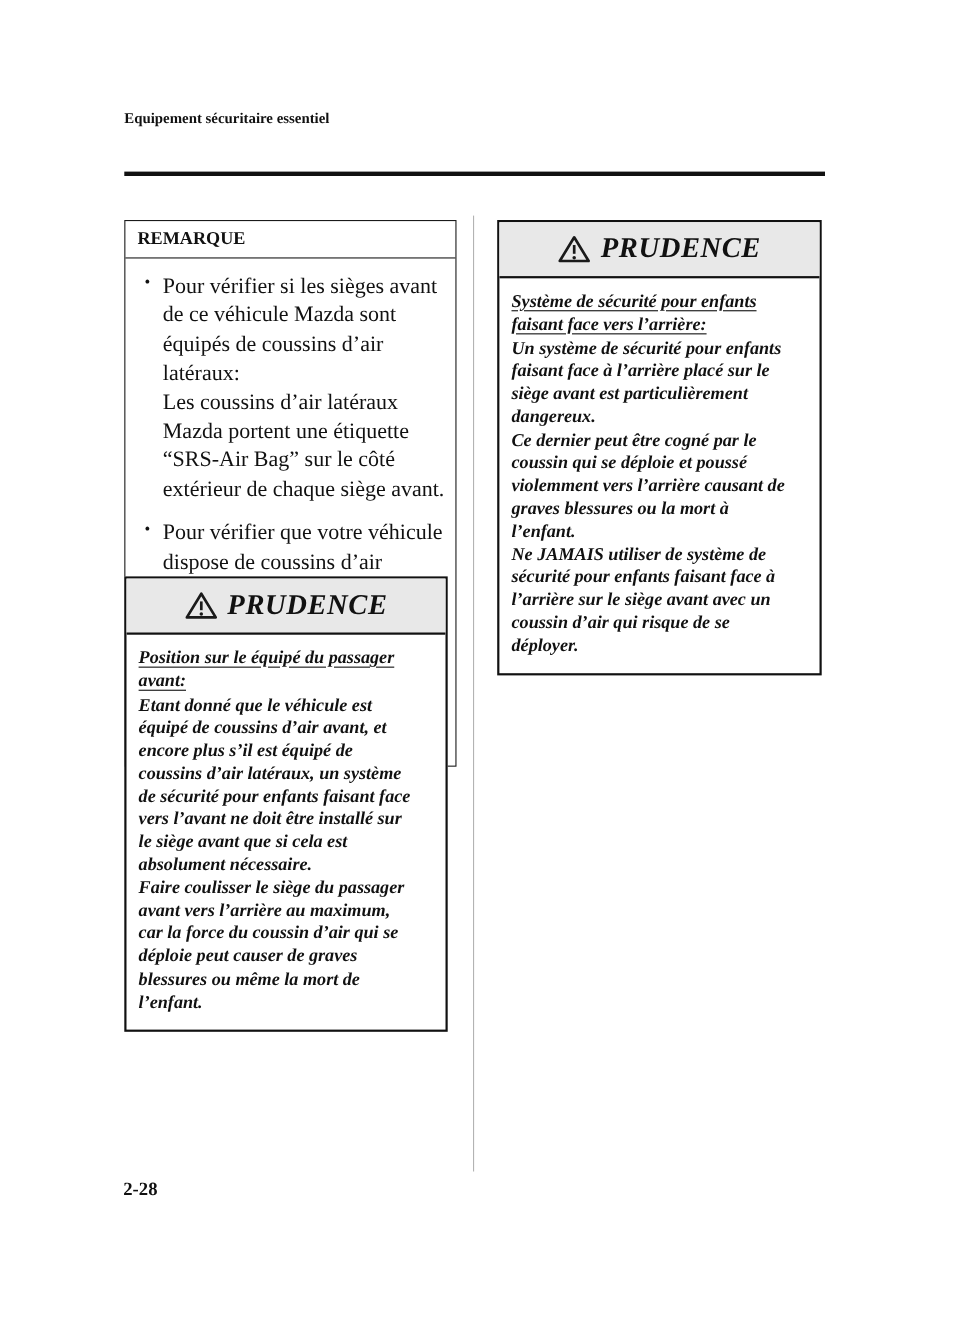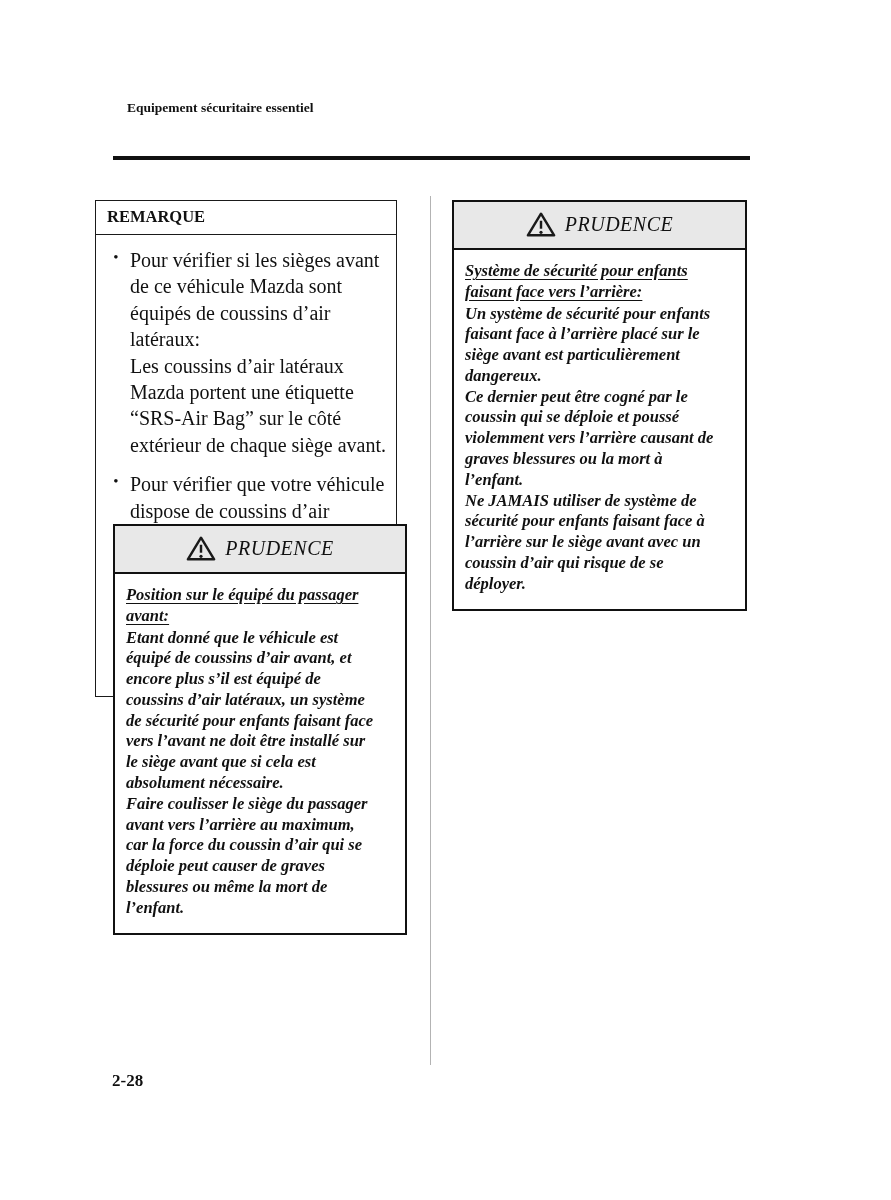--- a/index.html
+++ b/index.html
@@ -7,31 +7,31 @@
     position: relative;
     width: 891px;
     height: 1200px;
     background: #ffffff;
     font-family: "Liberation Serif", "DejaVu Serif", serif;
     color: #111111;
     overflow: hidden;
   }
 
   
-  .header { position: absolute; left: 127px; top: 100px; width: 637px; }
+  .header { position: absolute; left: 113px; top: 100px; width: 637px; }
   .section-label { font-size: 13.5px; font-weight: bold; line-height: 1.2; }
   .page-title { font-size: 27px; font-weight: bold; line-height: 1.15; margin-top: 3px; letter-spacing: -0.2px; }
   .title-rule { position: absolute; left: 113px; top: 156px; width: 637px; height: 4px; background: #111111; }
 
   
   .v-divider { position: absolute; left: 430px; top: 196px; width: 1px; height: 869px; background: #b3b3b3; }
 
   
   .note-box {
-    position: absolute; left: 95px; top: 200px; width: 302px;
+    position: absolute; left: 113px; top: 200px; width: 302px;
     border: 1px solid #1a1a1a; background: #ffffff; box-sizing: border-box;
   }
   .note-header {
     font-weight: bold; font-size: 16.5px; padding: 6px 11px 7px;
     border-bottom: 1px solid #1a1a1a;
   }
   .note-body { padding: 12px 5px 12px 6px; }
   .note-bullet { display: flex; margin-bottom: 13px; }
   .note-bullet:last-child { margin-bottom: 2px; }
   .bullet-dot { flex: none; width: 28px; text-align: center; font-size: 15px; line-height: 1.38; }
@@ -40,21 +40,21 @@
   
   .warning-box {
     position: absolute; border: 2px solid #111111; background: #ffffff; box-sizing: border-box;
   }
   .warning-left { left: 113px; top: 524px; width: 294px; }
   .warning-right { left: 452px; top: 200px; width: 295px; }
   .warning-header {
     display: flex; align-items: center; justify-content: center; gap: 9px;
     background: #e8e8e8; border-bottom: 2px solid #111111; padding: 9px 0 10px;
   }
-  .warning-header-title { font-size: 20px; font-weight: normal; font-style: italic; letter-spacing: 0.5px; }
+  .warning-header-title { font-size: 26px; font-weight: bold; font-style: italic; letter-spacing: 0.5px; }
   .warning-icon { display: inline-flex; }
   .warning-body { padding: 11px 26px 14px 11px; font-weight: bold; font-style: italic; }
   .warning-heading {
     font-size: 16.5px; line-height: 1.26; text-decoration: underline;
     text-underline-offset: 3px; white-space: pre-line; margin-bottom: 1px;
   }
   .warning-text { font-size: 16.5px; line-height: 1.26; white-space: pre-line; }
 
   
   .page-number { position: absolute; left: 112px; top: 1071px; font-size: 17px; font-weight: bold; }

